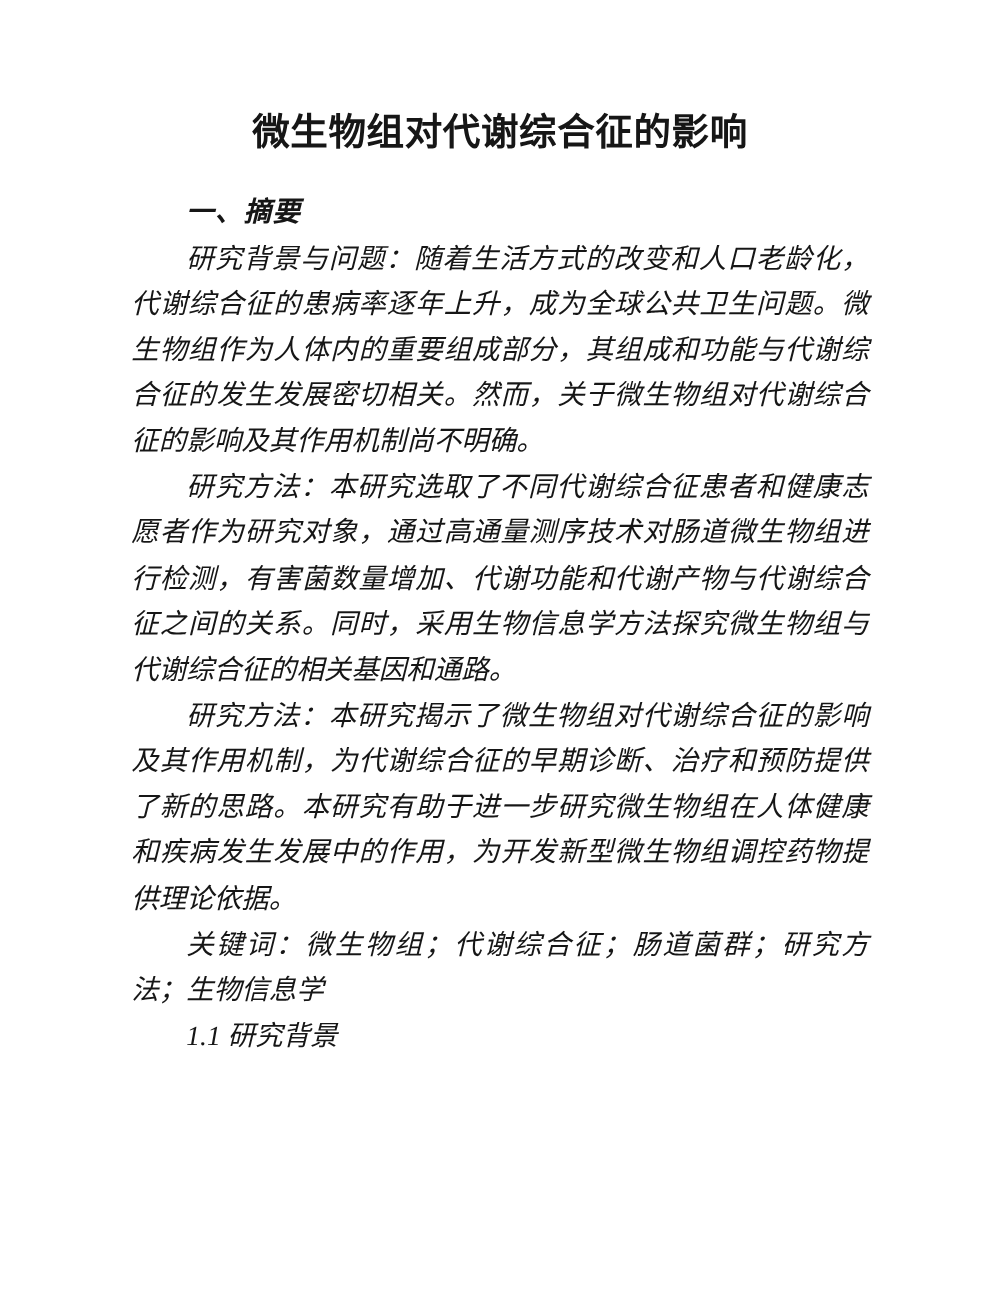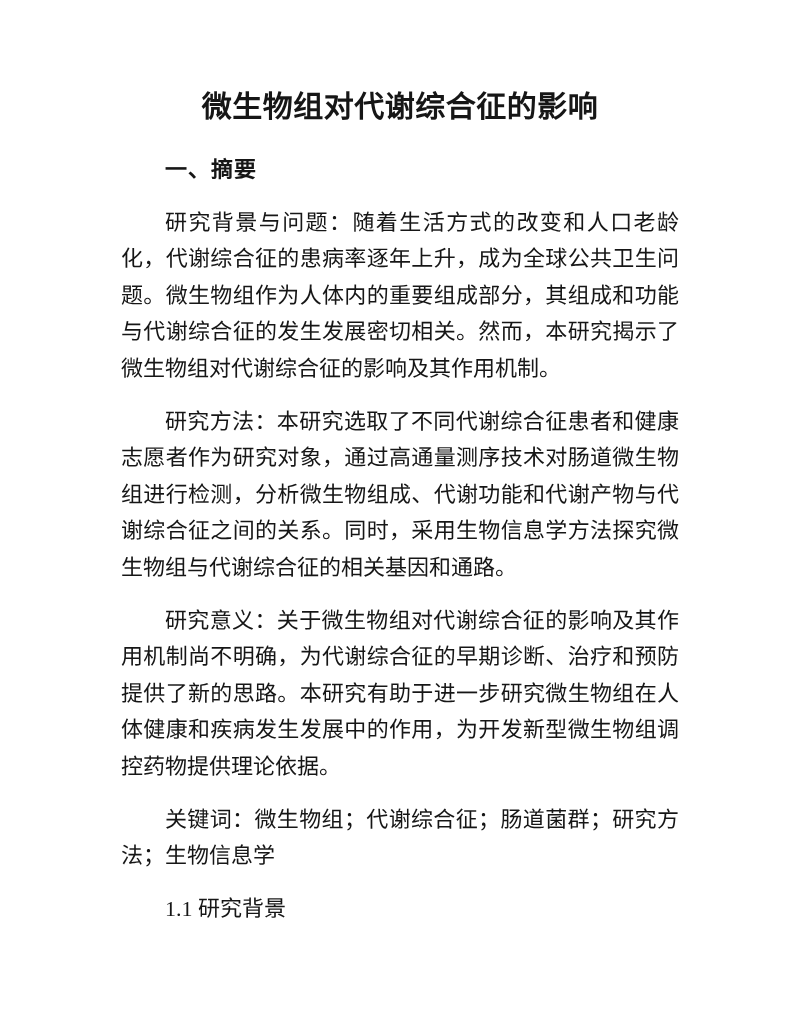--- a/index.html
+++ b/index.html
@@ -27,24 +27,25 @@
     font-weight: bold;
     text-align: center;
     margin: 0 0 24px 0;
     letter-spacing: 0.5px;
   }
   .doc-body {
     font-size: 22px;
     line-height: 36.6px;
   }
   .doc-body p {
-    margin: 16px;
+    margin: 0;
     text-indent: 2em;
     text-align: justify;
     text-justify: inter-ideograph;
+    font-style: italic;
   }
   .doc-body p.heading {
     font-weight: bold;
     text-align: left;
     letter-spacing: 1px;
   }
   .doc-body p.subheading {
     font-weight: normal;
     text-align: left;
   }
@@ -53,26 +54,26 @@
 <body>
 
 <div class="page">
 
   <h1 class="doc-title">微生物组对代谢综合征的影响</h1>
 
   <div class="doc-body">
 
     <p class="heading">一、摘要</p>
 
-    <p class="paragraph">研究背景与问题：随着生活方式的改变和人口老龄化，代谢综合征的患病率逐年上升，成为全球公共卫生问题。微生物组作为人体内的重要组成部分，其组成和功能与代谢综合征的发生发展密切相关。然而，本研究揭示了微生物组对代谢综合征的影响及其作用机制。</p>
+    <p class="paragraph">研究背景与问题：随着生活方式的改变和人口老龄化，代谢综合征的患病率逐年上升，成为全球公共卫生问题。微生物组作为人体内的重要组成部分，其组成和功能与代谢综合征的发生发展密切相关。然而，关于微生物组对代谢综合征的影响及其作用机制尚不明确。</p>
 
-    <p class="paragraph">研究方法：本研究选取了不同代谢综合征患者和健康志愿者作为研究对象，通过高通量测序技术对肠道微生物组进行检测，分析微生物组成、代谢功能和代谢产物与代谢综合征之间的关系。同时，采用生物信息学方法探究微生物组与代谢综合征的相关基因和通路。</p>
+    <p class="paragraph">研究方法：本研究选取了不同代谢综合征患者和健康志愿者作为研究对象，通过高通量测序技术对肠道微生物组进行检测，有害菌数量增加、代谢功能和代谢产物与代谢综合征之间的关系。同时，采用生物信息学方法探究微生物组与代谢综合征的相关基因和通路。</p>
 
 
-    <p class="paragraph">研究意义：关于微生物组对代谢综合征的影响及其作用机制尚不明确，为代谢综合征的早期诊断、治疗和预防提供了新的思路。本研究有助于进一步研究微生物组在人体健康和疾病发生发展中的作用，为开发新型微生物组调控药物提供理论依据。</p>
+    <p class="paragraph">研究方法：本研究揭示了微生物组对代谢综合征的影响及其作用机制，为代谢综合征的早期诊断、治疗和预防提供了新的思路。本研究有助于进一步研究微生物组在人体健康和疾病发生发展中的作用，为开发新型微生物组调控药物提供理论依据。</p>
 
     <p class="paragraph">关键词：微生物组；代谢综合征；肠道菌群；研究方法；生物信息学</p>
 
 
     <p class="subheading">1.1 研究背景</p>
 
   </div>
 </div>
 
 </body></html>

